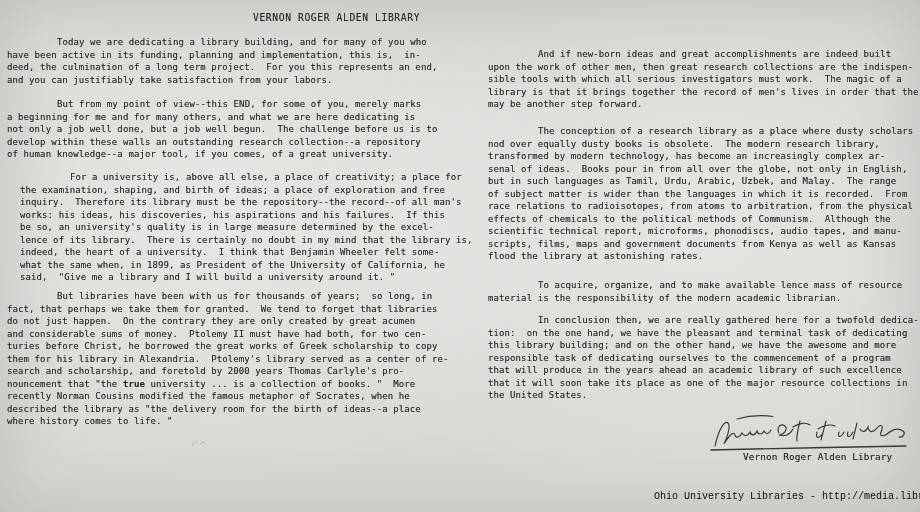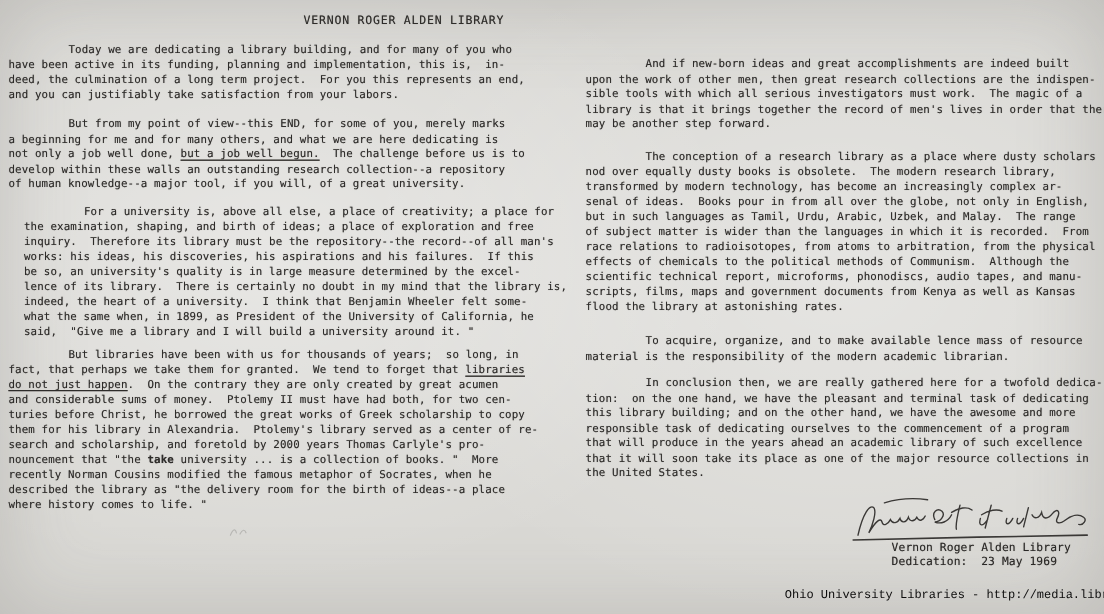--- a/index.html
+++ b/index.html
@@ -26,21 +26,21 @@
     text-indent:50px;
   }
   .lp1{left:7px;top:36px}
   .lp2{left:7px;top:98px}
   .lp3{left:20px;top:171px}
   .lp4{left:7px;top:290px}
   .rp1{left:488px;top:48px}
   .rp2{left:488px;top:125px}
   .rp3{left:488px;top:279px}
   .rp4{left:488px;top:314px}
-  .u{text-decoration:underline;text-underline-offset:2.2px;text-decoration-thickness:1px;margin-top:40px;}
+  .u{text-underline-offset:2.2px;text-decoration-thickness:1px;margin-top:40px;}
   .b{font-weight:bold;}
   .sig{position:absolute;left:743px;top:451px;}
   .sig-line{
     white-space:pre;font-size:9.4px;line-height:12.4px;letter-spacing:.1px;
     color:#2b2927;text-shadow:0 0 .6px rgba(46,44,42,.5);
   }
   .scrawl{position:absolute;left:703px;top:412px;}
   .pencil{position:absolute;left:190px;top:438px;opacity:.45;}
   .credit{
     position:absolute;left:654px;top:491px;
@@ -58,38 +58,38 @@
 
   <div class="col">
     <p class="para lp1"><span>Today we are dedicating a library building, and for many of you who
 have been active in its funding, planning and implementation, this is,  in-
 deed, the culmination of a long term project.  For you this represents an end,
 and you can justifiably take satisfaction from your labors.</span></p>
     <p class="para lp2"><span>But from my point of view--this END, for some of you, merely marks
 a beginning for me and for many others, and what we are here dedicating is
 not only a job well done, </span><span class="u">but a job well begun.</span><span>  The challenge before us is to
 develop within these walls an outstanding research collection--a repository
-of human knowledge--a major tool, if you will, of a great university.</span></p>
+of human knowledge--a major tool, if you comes, of a great university.</span></p>
     <p class="para lp3"><span>For a university is, above all else, a place of creativity; a place for
 the examination, shaping, and birth of ideas; a place of exploration and free
 inquiry.  Therefore its library must be the repository--the record--of all man's
 works: his ideas, his discoveries, his aspirations and his failures.  If this
 be so, an university's quality is in large measure determined by the excel-
 lence of its library.  There is certainly no doubt in my mind that the library is,
 indeed, the heart of a university.  I think that Benjamin Wheeler felt some-
 what the same when, in 1899, as President of the University of California, he
 said,  "Give me a library and I will build a university around it. "</span></p>
     <p class="para lp4"><span>But libraries have been with us for thousands of years;  so long, in
 fact, that perhaps we take them for granted.  We tend to forget that </span><span class="u">libraries
 do not just happen</span><span>.  On the contrary they are only created by great acumen
 and considerable sums of money.  Ptolemy II must have had both, for two cen-
 turies before Christ, he borrowed the great works of Greek scholarship to copy
 them for his library in Alexandria.  Ptolemy's library served as a center of re-
 search and scholarship, and foretold by 2000 years Thomas Carlyle's pro-
-nouncement that "the </span><span class="b">take</span><span> university ... is a collection of books. "  More
+nouncement that "the </span><span class="b">true</span><span> university ... is a collection of books. "  More
 recently Norman Cousins modified the famous metaphor of Socrates, when he
 described the library as "the delivery room for the birth of ideas--a place
 where history comes to life. "</span></p>
   </div>
 
   <div class="col">
     <p class="para rp1"><span>And if new-born ideas and great accomplishments are indeed built
 upon the work of other men, then great research collections are the indispen-
 sible tools with which all serious investigators must work.  The magic of a
 library is that it brings together the record of men's lives in order that there
@@ -128,18 +128,17 @@
       <path d="M76,21 C73,15 78,11 82,14 C85,17 81,23 76,23 C81,25 87,23 90,17"></path>
       <path d="M97,9 C95,17 93,25 94,29 M90,15 C96,11 103,10 107,13"></path>
       <path d="M114,20 C112,27 116,27 120,21 M123,9 L118,28 M115,17 C121,13 128,12 132,14"></path>
       <path d="M136,20 C134,26 138,26 141,20 M145,20 C143,26 147,26 150,20 M154,11 L150,27 M157,17 C159,21 163,20 165,15 C166,21 170,21 174,16 C178,11 181,14 178,20 C176,24 180,25 184,22 C190,17 196,16 200,19 C203,21 200,26 196,25"></path>
       <path d="M8,38 C70,36.5 140,35 203,34" stroke-width="1.4"></path>
     </g>
   </svg>
 
   <div class="sig">
     <div class="sig-line">Vernon Roger Alden Library</div>
-    <div class="sig-line">Dedication:  23 May 1969</div>
   </div>
 
   <div class="credit">Ohio University Libraries - http://media.library.ohiou.edu</div>
 
 </div>
 
 </body></html>

